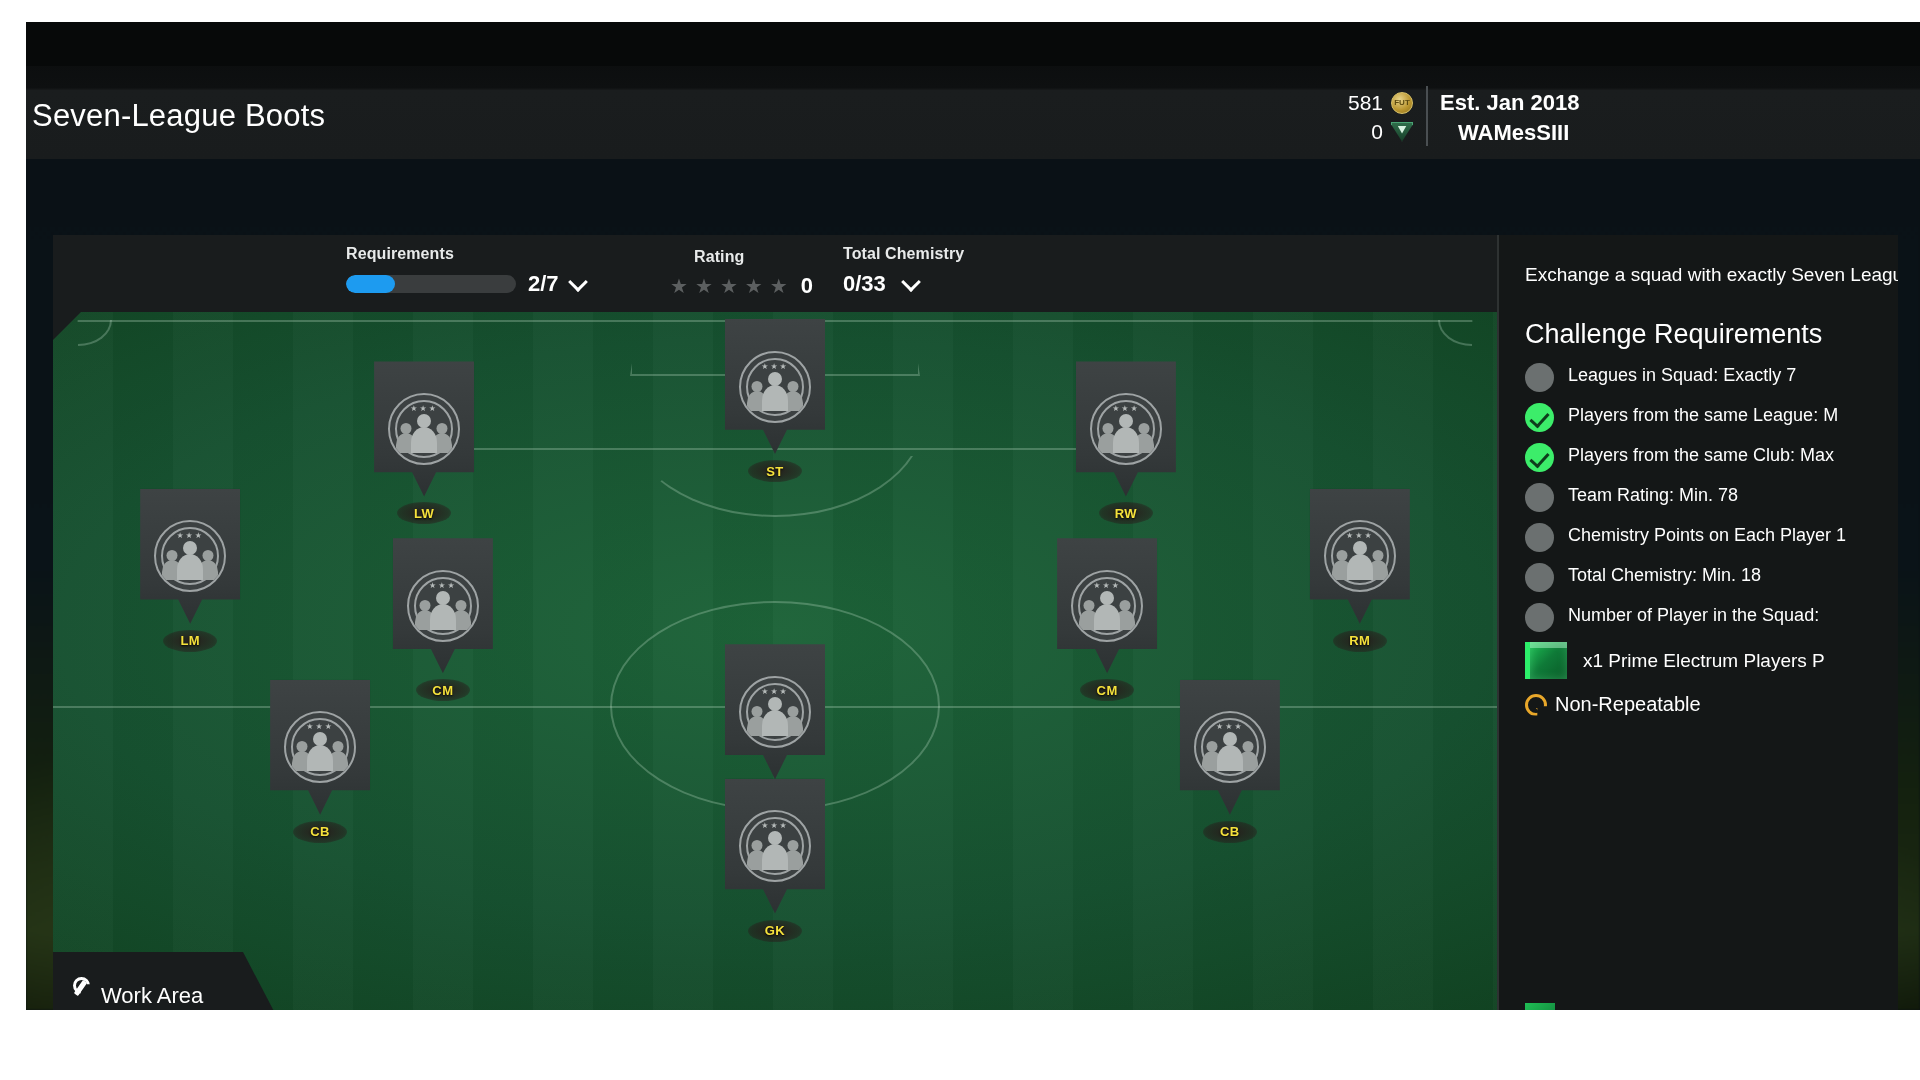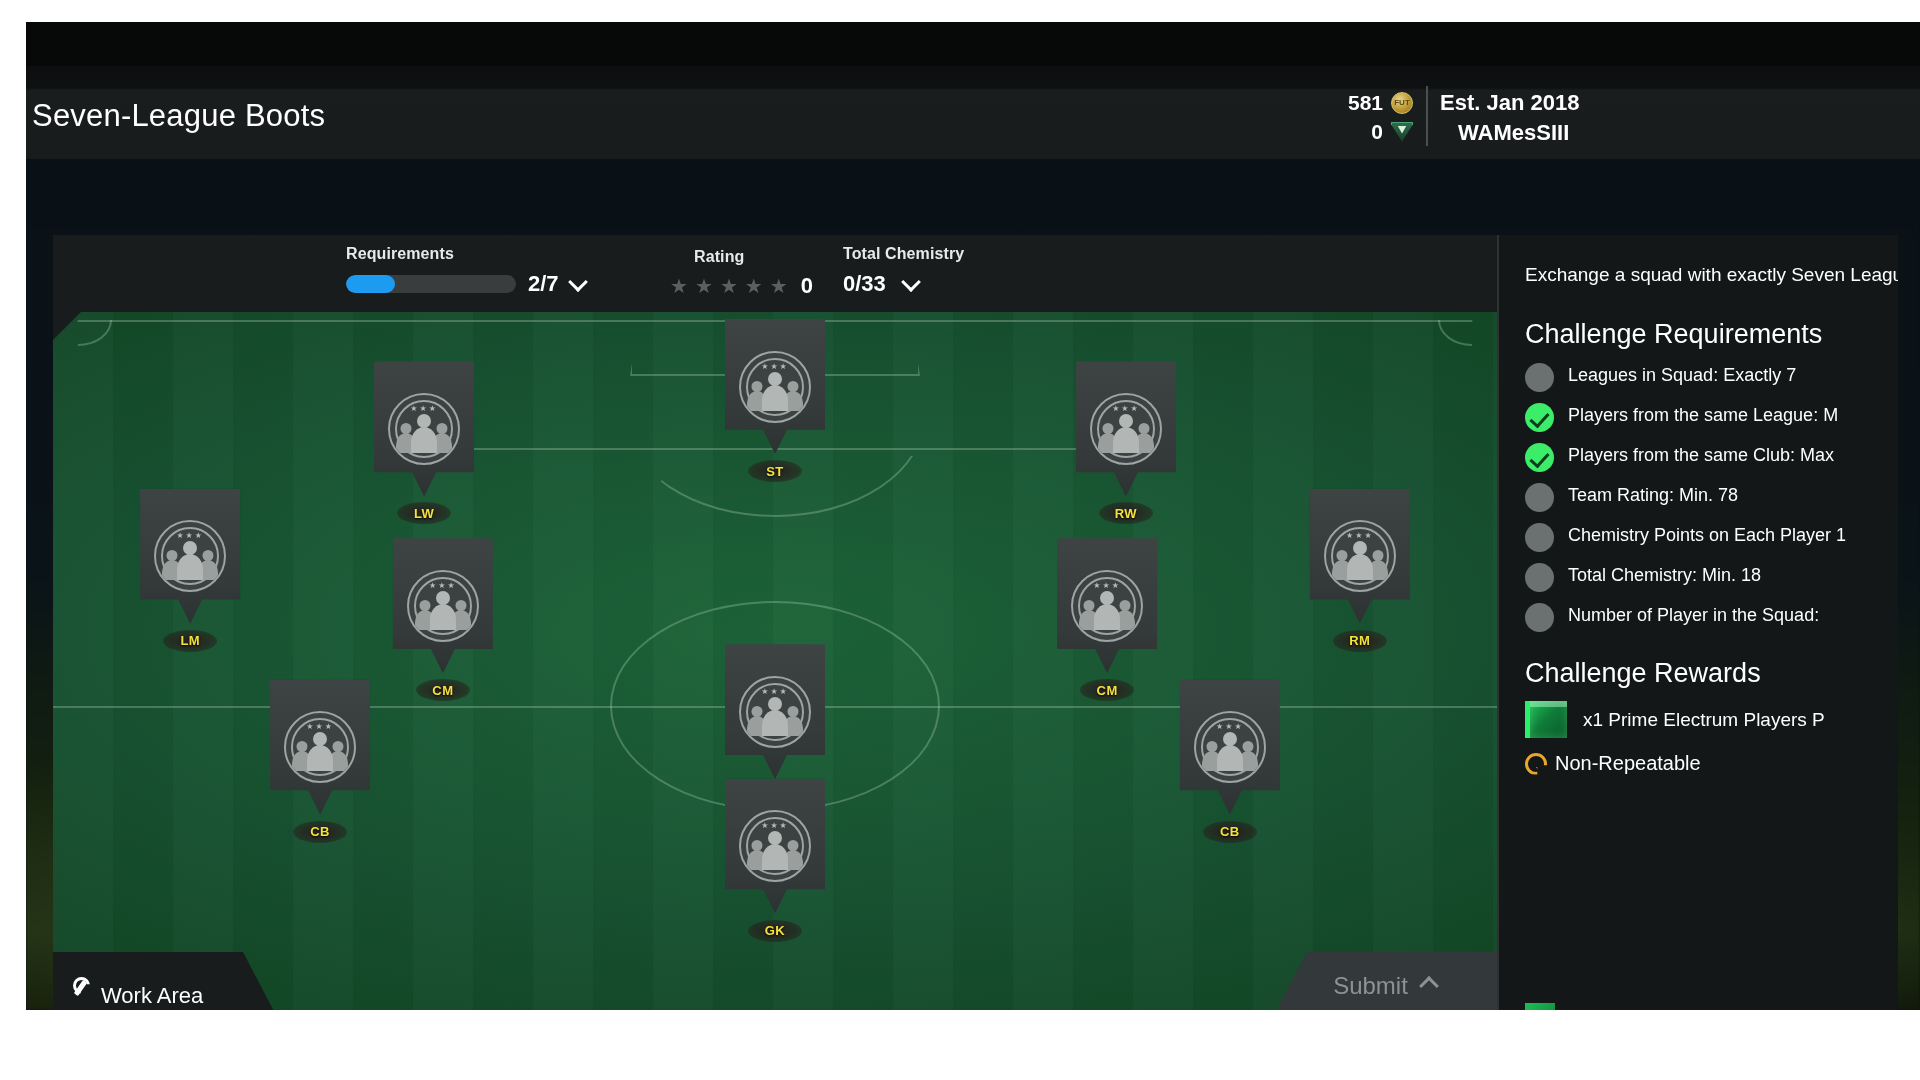--- a/index.html
+++ b/index.html
@@ -85,21 +85,21 @@
     right: 507px;
     top: 66px;
     text-align: right;
     line-height: 29px;
   }
   .cur-row {
     display: flex; align-items: center; justify-content: flex-end;
     gap: 8px; height: 29px;
   }
   .cur-amount {
-    font-size: 21px; font-weight: 700; color: #ffffff;
+    font-size: 21px; font-weight: 400; color: #ffffff;
     font-family: "Liberation Sans", sans-serif;
     margin-left: 43px;
   }
   .coin-icon {
     width: 22px; height: 22px; border-radius: 50%;
     background: radial-gradient(circle at 38% 32%, #e8d48a, #b9952f 58%, #8a6d1c 100%);
     border: 1.5px solid #d9c268;
     display:flex; align-items:center; justify-content:center;
     font-size:8px; font-weight:700; color:#5c4a10;
   }
@@ -693,24 +693,20 @@
               </div>
               <div class="pos-badge">GK</div>
             </div>
           </div>
 
         <div id="work-area">
           <span class="wrench"></span>
           <span class="label">Work Area</span>
         </div>
 
-        <div id="submit">
-          <span class="label">Submit</span>
-          <span class="chev up"></span>
-        </div>
       </div>
 
       <div id="side">
         <div id="sbc-desc">Exchange a squad with exactly Seven Leagues</div>
 
         <div class="section-title">Challenge Requirements</div>
         <div id="req-list">
             <div class="req-item">
               <span class="req-dot"></span>
               <span class="req-text">Leagues in Squad: Exactly 7</span>
@@ -734,21 +730,20 @@
             <div class="req-item">
               <span class="req-dot"></span>
               <span class="req-text">Total Chemistry: Min. 18</span>
             </div>
             <div class="req-item">
               <span class="req-dot"></span>
               <span class="req-text">Number of Player in the Squad:</span>
             </div>
           </div>
 
-        <div class="section-title" id="rewards-title">Challenge Rewards</div>
         <div id="reward-list">
             <div class="reward-row">
               <span class="pack-icon"></span>
               <span class="reward-text">x1 Prime Electrum Players P</span>
             </div>
           </div>
 
         <div class="repeat-row">
           <span class="repeat-icon"></span>
           <span class="repeat-text">Non-Repeatable</span>

